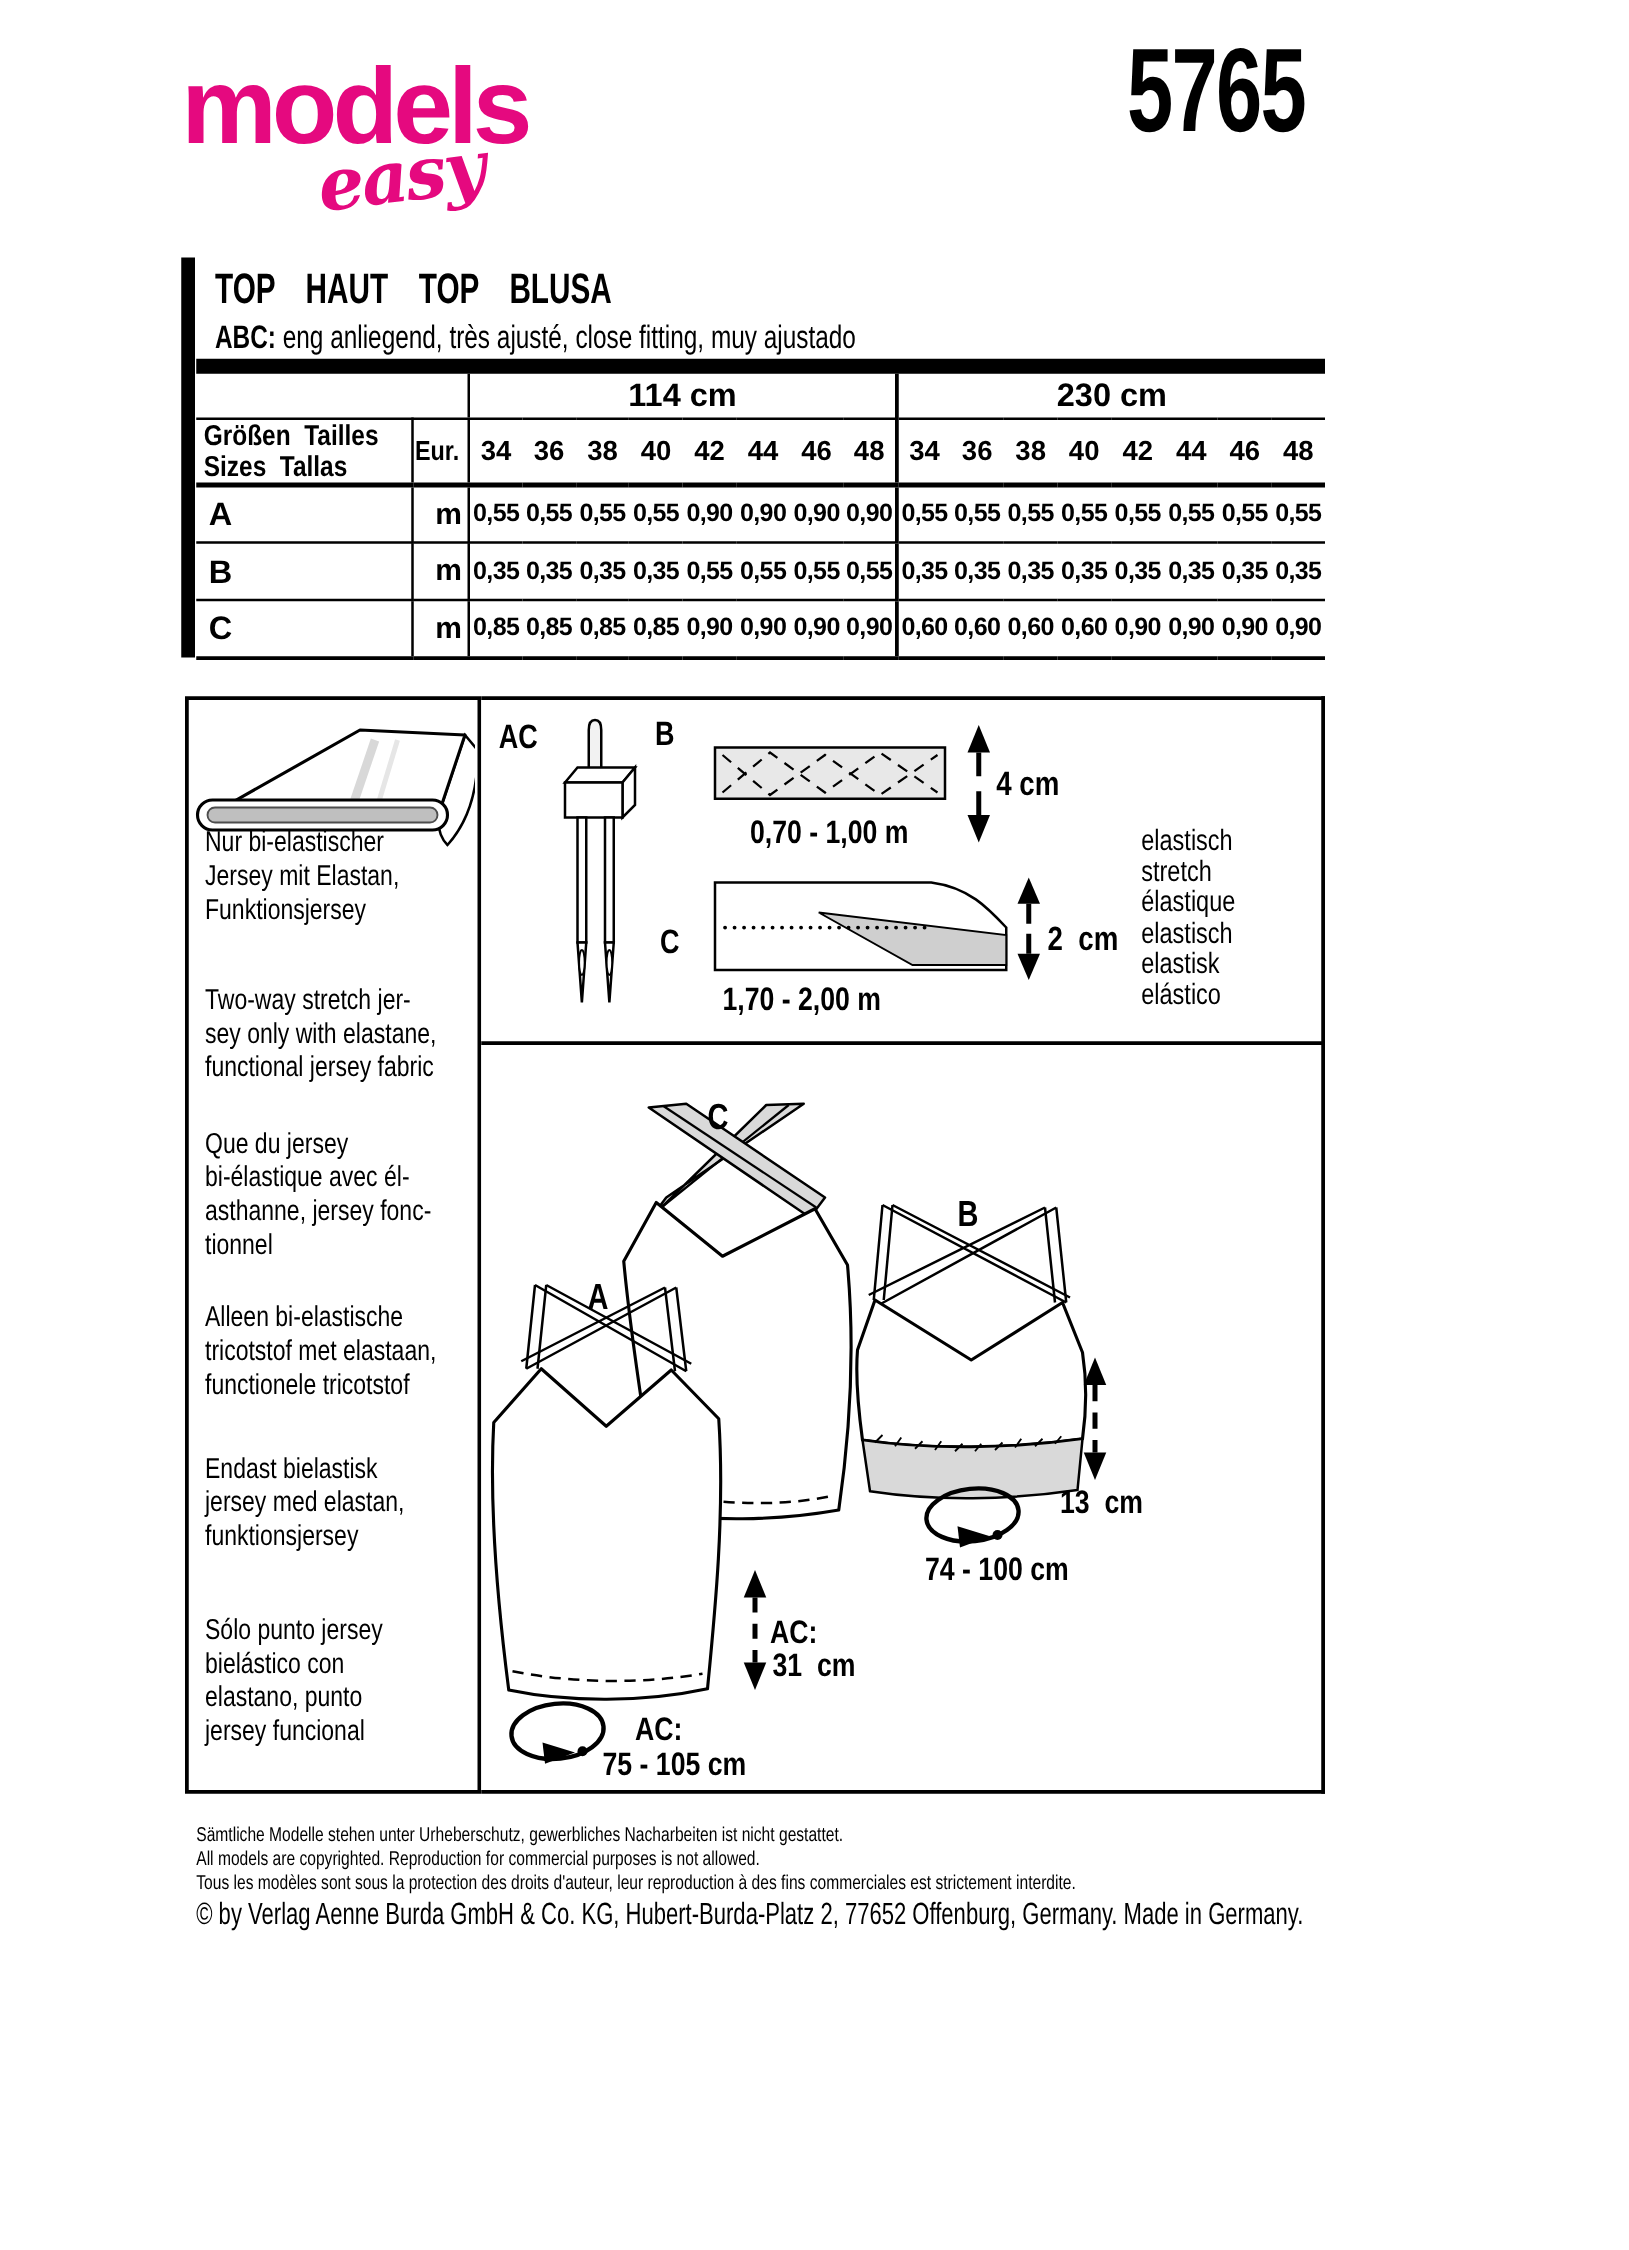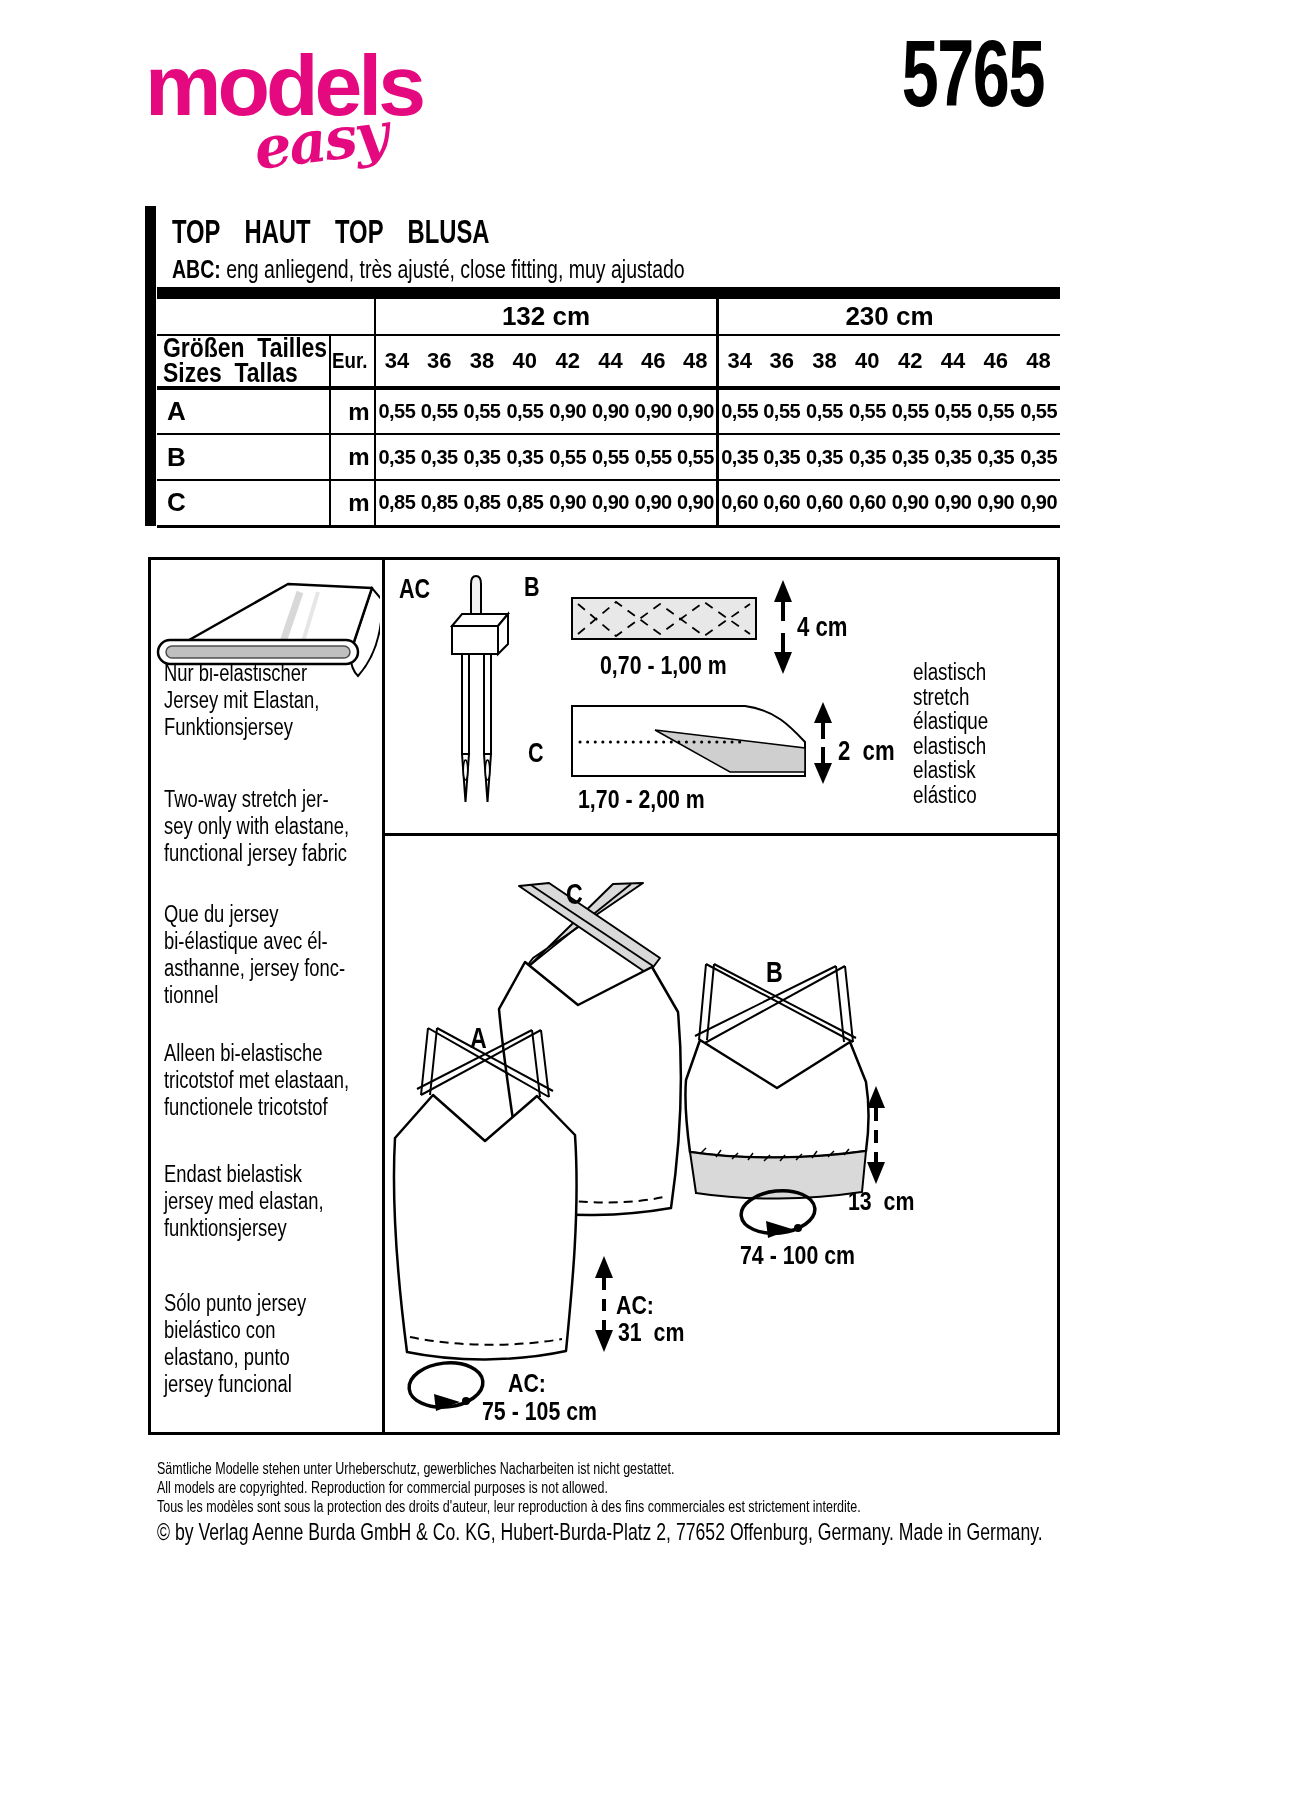--- a/index.html
+++ b/index.html
@@ -27,21 +27,21 @@
   .rb{height:46px;font-size:20px;letter-spacing:-0.5px;}
   .r1 th{border-bottom:2px solid #000;}
   .r2 th{border-bottom:4px solid #000;}
   .rb td{border-bottom:2px solid #000;}
   tr.rlast td{border-bottom:3px solid #000;}
   .vl2{border-left:2px solid #000 !important;}
   .vl3{border-left:3px solid #000 !important;}
   .vr2{border-right:2px solid #000 !important;}
   .cell-label{text-align:left !important;padding-left:10px !important;font-size:26px;}
   .cell-unit{text-align:right !important;padding-right:5px !important;font-size:24px;}
-  .szh{font-size:27px;line-height:25px;text-align:left !important;padding-left:6px !important;}
+  .szh{font-size:23px;line-height:25px;text-align:left !important;padding-left:6px !important;}
   .szh .in{display:inline-block;transform:scaleX(0.85);transform-origin:0 0;white-space:pre;}
   .eur .in{display:inline-block;transform:scaleX(0.85);transform-origin:0 50%;font-size:22px;}
   
   .box{position:absolute;border:3px solid #000;box-sizing:border-box;background:#fff;}
   .noleft{border-left:none;}
   .notop{border-top:none;}
   
   .note{font-size:23px;line-height:27px;width:300px;}
   .stretch{font-size:23.5px;line-height:24.5px;}
   .dlab{font-size:27px;font-weight:bold;}
@@ -67,21 +67,21 @@
 
   <div class="abs" style="left:157px;top:299px;">
     <table class="ft">
       <colgroup>
           <col style="width:173px">
           <col style="width:45px">
         </colgroup>
       <tbody>
           <tr class="r1">
         <th colspan="2"></th>
-        <th colspan="8" class="vl2">132 cm</th>
+        <th colspan="8" class="vl2">114 cm</th>
         <th colspan="8" class="vl3">230 cm</th>
       </tr>
       <tr class="r2">
         <th class="szh vr2"><span class="in">Größen  Tailles</span><br><span class="in">Sizes  Tallas</span></th>
         <th class="eur vr2"><span class="in">Eur.</span></th>
         <th>34</th>
         <th>36</th>
         <th>38</th>
         <th>40</th>
         <th>42</th>

